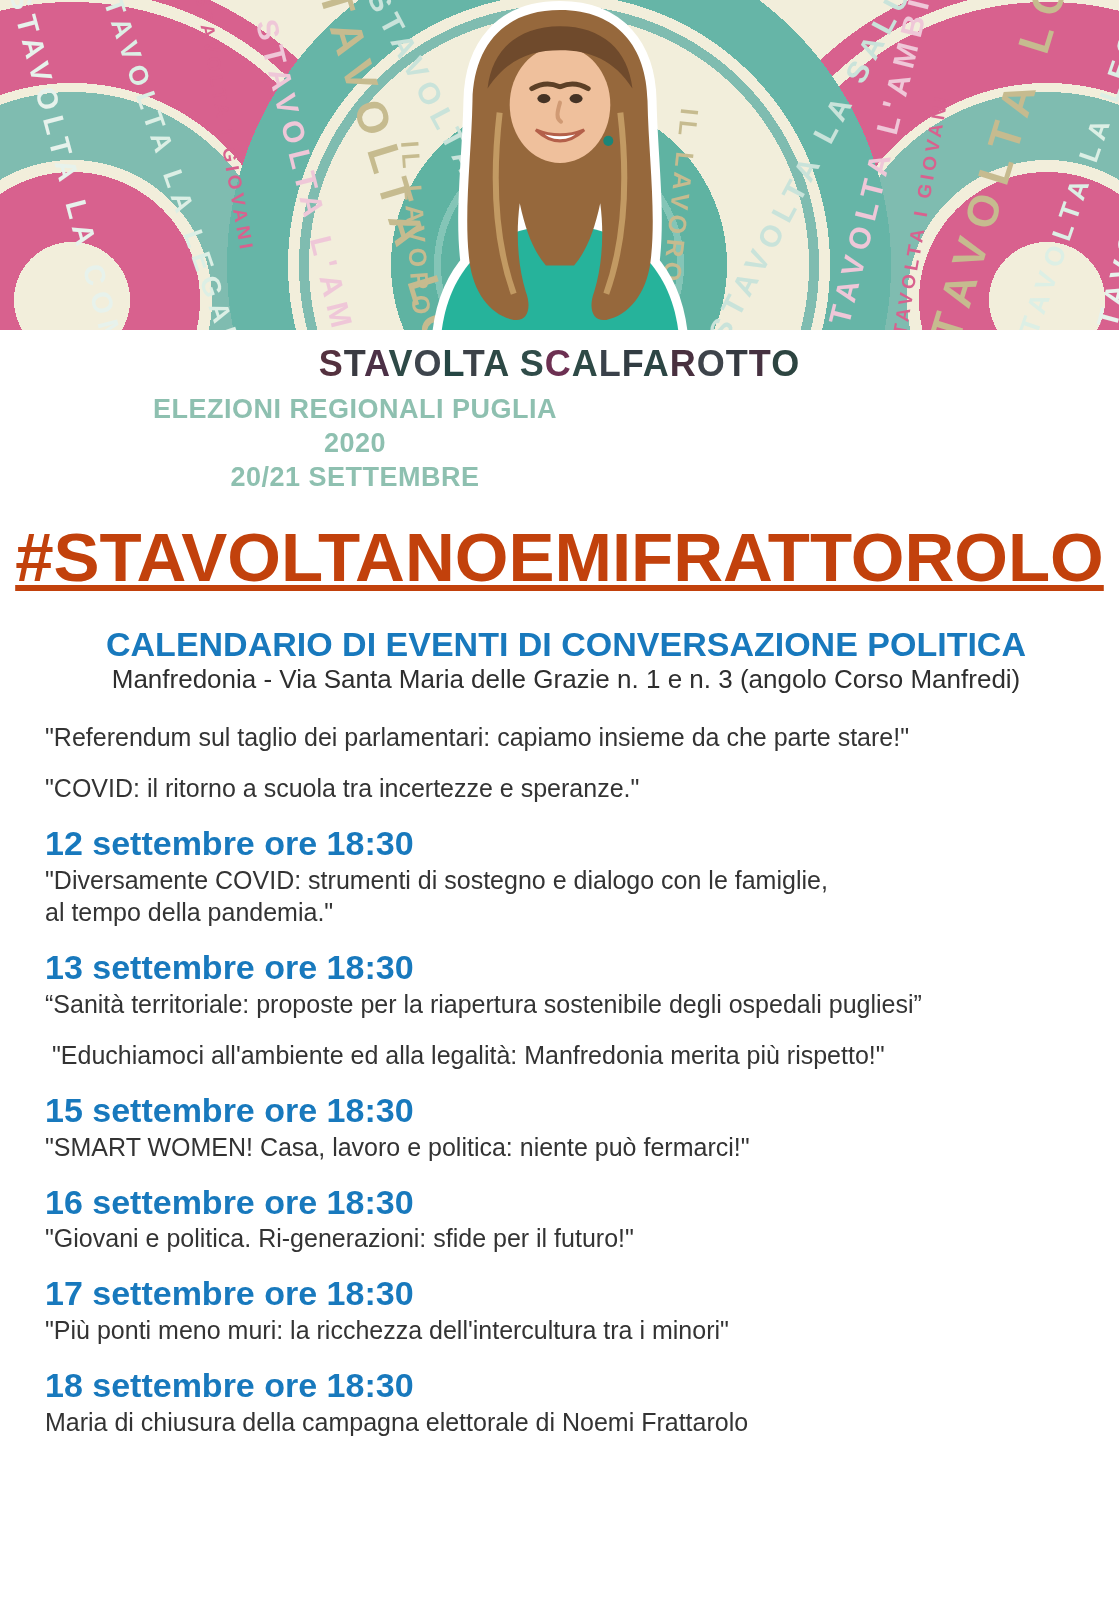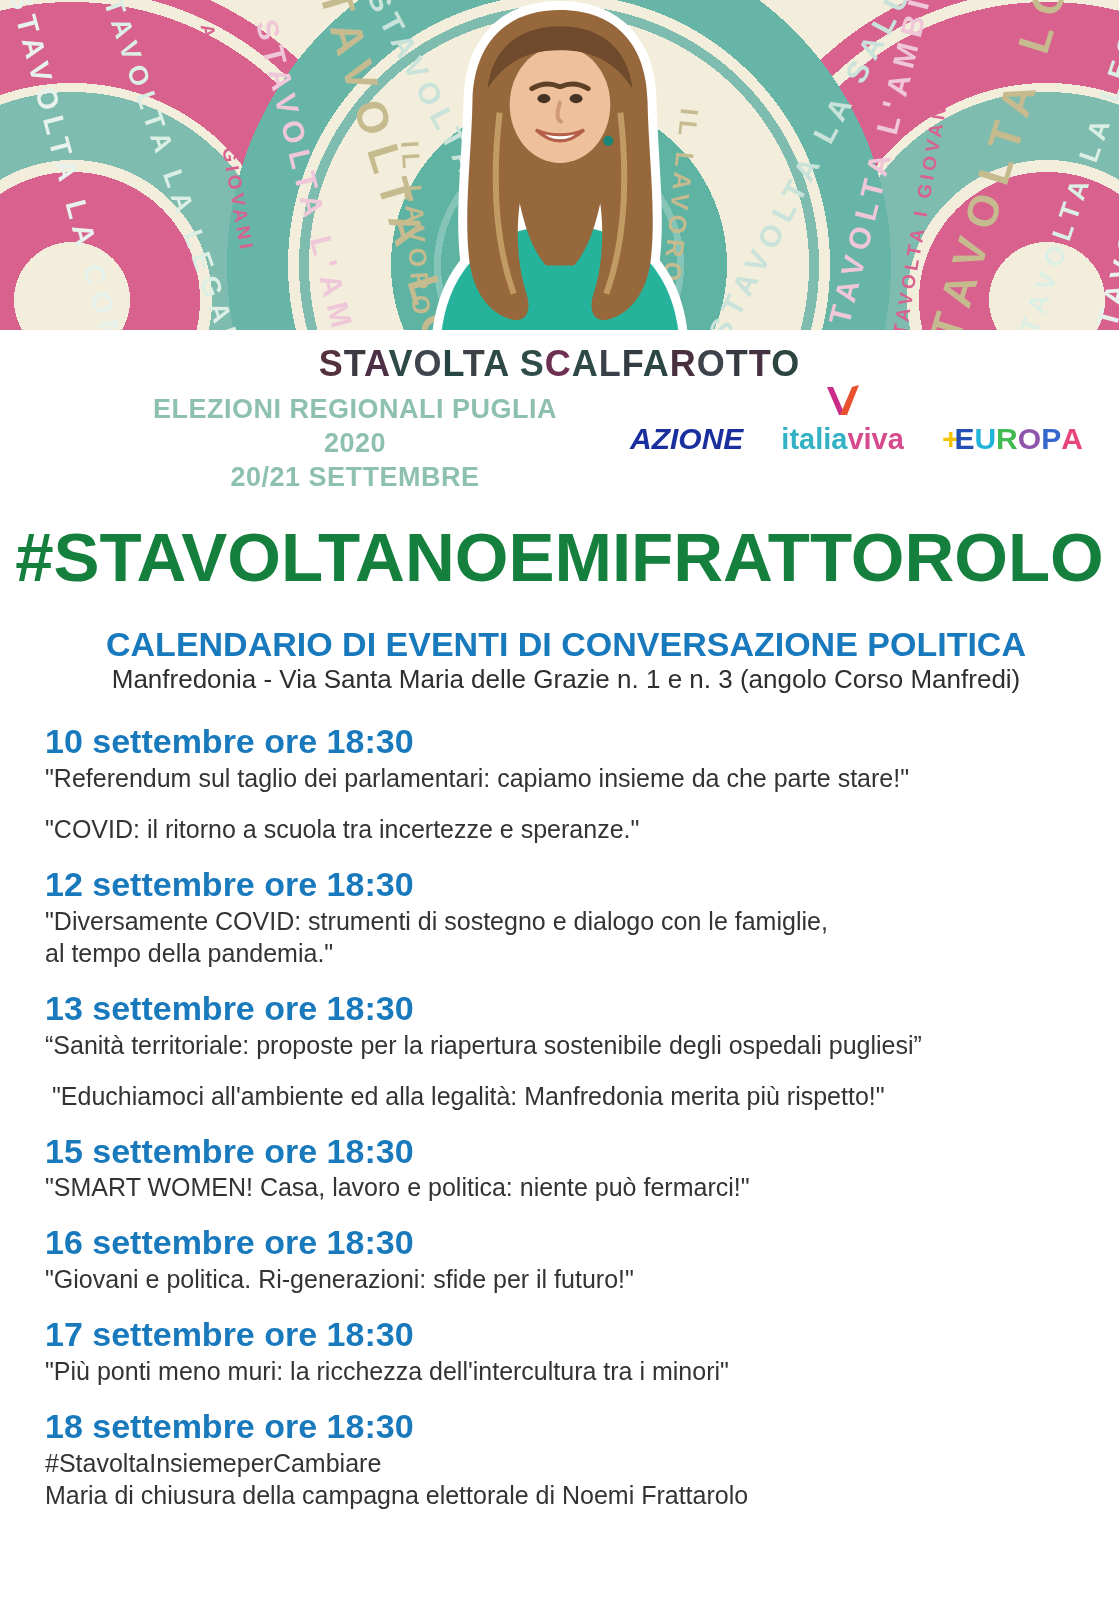--- a/index.html
+++ b/index.html
@@ -46,22 +46,22 @@
     font-weight:700;font-size:27px;line-height:1.25;letter-spacing:0.5px;}
   .logos{display:flex;align-items:flex-end;gap:38px;margin-left:40px;padding-bottom:6px;}
   .logo-azione{font-size:30px;font-weight:800;font-style:italic;color:#1a2f9e;letter-spacing:0;}
   .logo-iv{position:relative;text-align:center;font-size:29px;font-weight:700;padding-top:30px;}
   .logo-iv .vmark{position:absolute;left:50%;top:-8px;transform:translateX(-50%);}
   .iv1{color:#33b1c5;} .iv2{color:#d84a8e;}
   .logo-europa{font-size:30px;font-weight:800;letter-spacing:0;}
   .logo-europa span{display:inline-block;}
   .logo-europa span:first-child{margin-right:-5px;}
   
-  .hashtag-top{margin-top:24px;text-align:center;color:#15803d;font-weight:800;
-    font-size:69px;letter-spacing:0px;white-space:nowrap;}
+  .hashtag-top{margin-top:24px;text-align:center;color:#c2410c;font-weight:800;
+    font-size:69px;letter-spacing:0px;white-space:nowrap;text-decoration:underline;}
   .content{padding:0 32px 0 45px;}
   .cal-heading{margin-top:28px;text-align:center;color:#1879bd;font-weight:700;font-size:34px;}
   .cal-address{margin-top:0;text-align:center;color:#2e2e2e;font-size:26px;}
   .events{margin-top:26px;}
   .event{margin-bottom:19px;}
   .event-date{color:#1879bd;font-weight:700;font-size:34px;line-height:1.2;}
   .event-line{color:#333333;font-size:25px;line-height:1.28;white-space:pre-wrap;}
 </style>
 </head>
 <body>
@@ -108,42 +108,30 @@
 
   <div class="title-row">
     <span class="ttl"><span style="color: rgb(84, 49, 63);">S</span><span style="color: rgb(58, 59, 66);">T</span><span style="color: rgb(76, 48, 70);">A</span><span style="color: rgb(46, 74, 71);">V</span><span style="color: rgb(62, 69, 77);">O</span><span style="color: rgb(37, 70, 67);">L</span><span style="color: rgb(60, 65, 71);">T</span><span style="color: rgb(45, 73, 69);">A</span><span> </span><span style="color: rgb(48, 76, 73);">S</span><span style="color: rgb(109, 48, 82);">C</span><span style="color: rgb(46, 74, 70);">A</span><span style="color: rgb(58, 65, 74);">L</span><span style="color: rgb(50, 60, 66);">F</span><span style="color: rgb(44, 70, 68);">A</span><span style="color: rgb(73, 48, 63);">R</span><span style="color: rgb(62, 68, 75);">O</span><span style="color: rgb(53, 58, 65);">T</span><span style="color: rgb(70, 49, 64);">T</span><span style="color: rgb(45, 69, 65);">O</span></span>
   </div>
 
   <div class="sub-row">
     <div class="election">
       <div>ELEZIONI REGIONALI PUGLIA 2020</div>
       <div>20/21 SETTEMBRE</div>
     </div>
-    <div class="logos">
-      <div class="logo-azione">AZIONE</div>
-      <div class="logo-iv">
-        <svg class="vmark" width="36" height="32" viewBox="0 0 36 32">
-          <path d="M2,2 L14,30 L20,30 L8,2 Z" fill="#c92c86"></path>
-          <path d="M34,0 L22,30 L15,30 L27,2 Z" fill="#e8512f"></path>
-        </svg>
-        <span class="iv1">italia</span><span class="iv2">viva</span>
-      </div>
-      <div class="logo-europa"><span style="color: rgb(245, 196, 0);">+</span><span style="color: rgb(34, 80, 180);">E</span><span style="color: rgb(33, 180, 216);">U</span><span style="color: rgb(65, 186, 82);">R</span><span style="color: rgb(142, 85, 171);">O</span><span style="color: rgb(53, 103, 205);">P</span><span style="color: rgb(232, 69, 124);">A</span></div>
-    </div>
   </div>
 
   <div class="hashtag-top">#STAVOLTANOEMIFRATTOROLO</div>
 
   <div class="content">
     <div class="cal-heading">CALENDARIO DI EVENTI DI CONVERSAZIONE POLITICA</div>
     <div class="cal-address">Manfredonia - Via Santa Maria delle Grazie n. 1 e n. 3 (angolo Corso Manfredi)</div>
 
     <div class="events">
       <div class="event">
-        <div class="event-date">10 settembre ore 18:30</div>
         <div class="event-line">"Referendum sul taglio dei parlamentari: capiamo insieme da che parte stare!"</div>
       </div>
       <div class="event">
         <div class="event-line">"COVID: il ritorno a scuola tra incertezze e speranze."</div>
       </div>
       <div class="event">
         <div class="event-date">12 settembre ore 18:30</div>
         <div class="event-line">"Diversamente COVID: strumenti di sostegno e dialogo con le famiglie,</div>
         <div class="event-line">al tempo della pandemia."</div>
       </div>
@@ -161,19 +149,18 @@
       <div class="event">
         <div class="event-date">16 settembre ore 18:30</div>
         <div class="event-line">"Giovani e politica. Ri-generazioni: sfide per il futuro!"</div>
       </div>
       <div class="event">
         <div class="event-date">17 settembre ore 18:30</div>
         <div class="event-line">"Più ponti meno muri: la ricchezza dell'intercultura tra i minori"</div>
       </div>
       <div class="event">
         <div class="event-date">18 settembre ore 18:30</div>
-        <div class="event-line">#StavoltaInsiemeperCambiare</div>
         <div class="event-line">Maria di chiusura della campagna elettorale di Noemi Frattarolo</div>
       </div>
     </div>
 
   </div>
 </div>
 
 </body></html>

